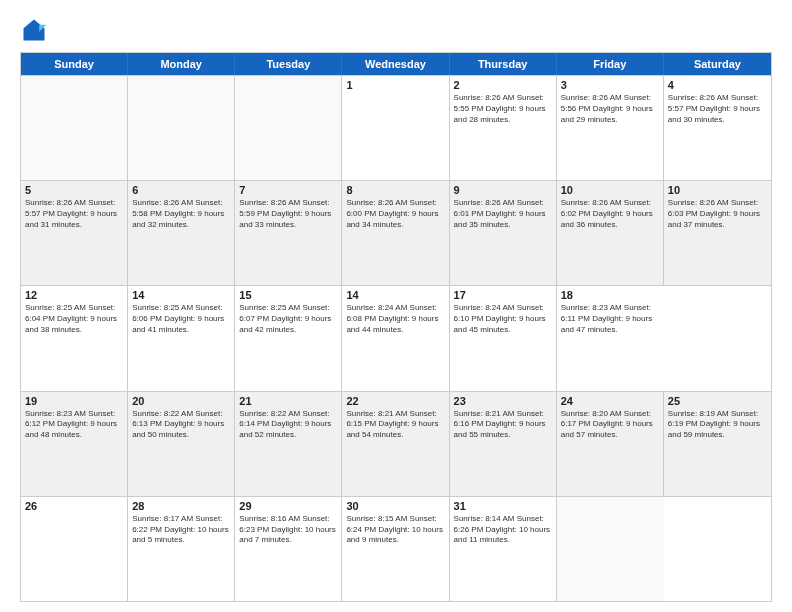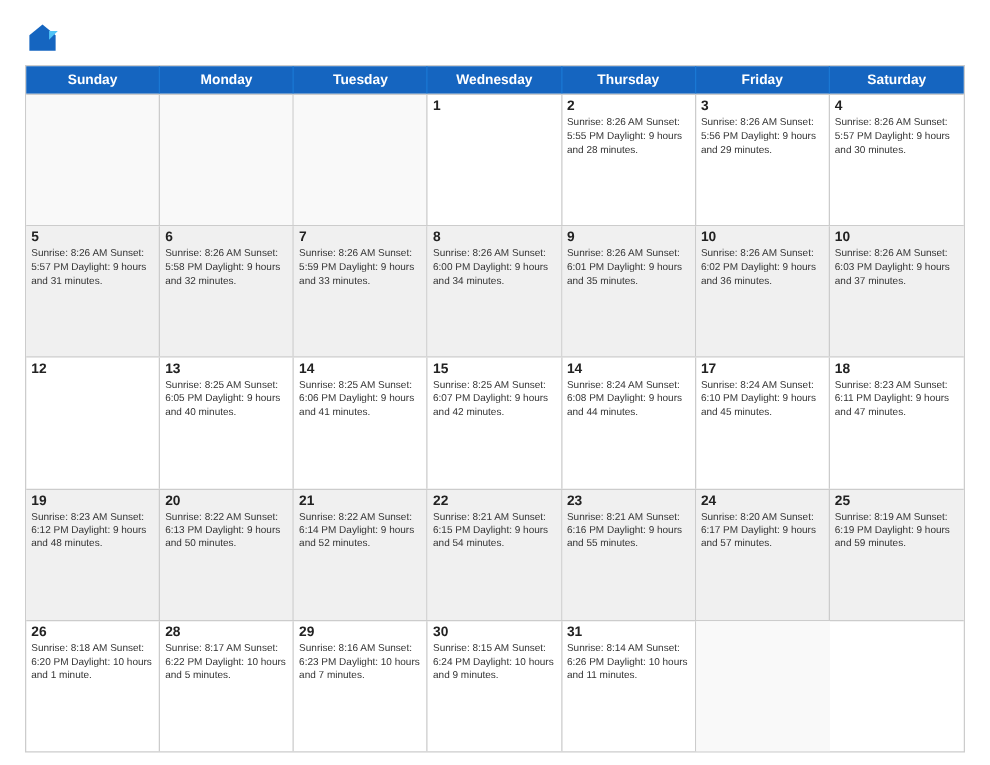--- a/index.html
+++ b/index.html
@@ -216,27 +216,24 @@
             <div class="day-num">10</div>
             <div class="day-info">Sunrise: 8:26 AM
 Sunset: 6:03 PM
 Daylight: 9 hours
 and 37 minutes.</div>
           </div>
         </div>
         <div class="cal-row">
           <div class="cal-cell">
             <div class="day-num">12</div>
-          </div>
-          <div class="cal-cell">
-            <div class="day-num">13</div>
             <div class="day-info">Sunrise: 8:25 AM
-Sunset: 6:05 PM
-Daylight: 9 hours
-and 40 minutes.</div>
+Sunset: 6:04 PM
+Daylight: 9 hours
+and 38 minutes.</div>
           </div>
           <div class="cal-cell">
             <div class="day-num">14</div>
             <div class="day-info">Sunrise: 8:25 AM
 Sunset: 6:06 PM
 Daylight: 9 hours
 and 41 minutes.</div>
           </div>
           <div class="cal-cell">
             <div class="day-num">15</div>
@@ -314,24 +311,20 @@
             <div class="day-num">25</div>
             <div class="day-info">Sunrise: 8:19 AM
 Sunset: 6:19 PM
 Daylight: 9 hours
 and 59 minutes.</div>
           </div>
         </div>
         <div class="cal-row">
           <div class="cal-cell">
             <div class="day-num">26</div>
-            <div class="day-info">Sunrise: 8:18 AM
-Sunset: 6:20 PM
-Daylight: 10 hours
-and 1 minute.</div>
           </div>
           <div class="cal-cell">
             <div class="day-num">28</div>
             <div class="day-info">Sunrise: 8:17 AM
 Sunset: 6:22 PM
 Daylight: 10 hours
 and 5 minutes.</div>
           </div>
           <div class="cal-cell">
             <div class="day-num">29</div>

